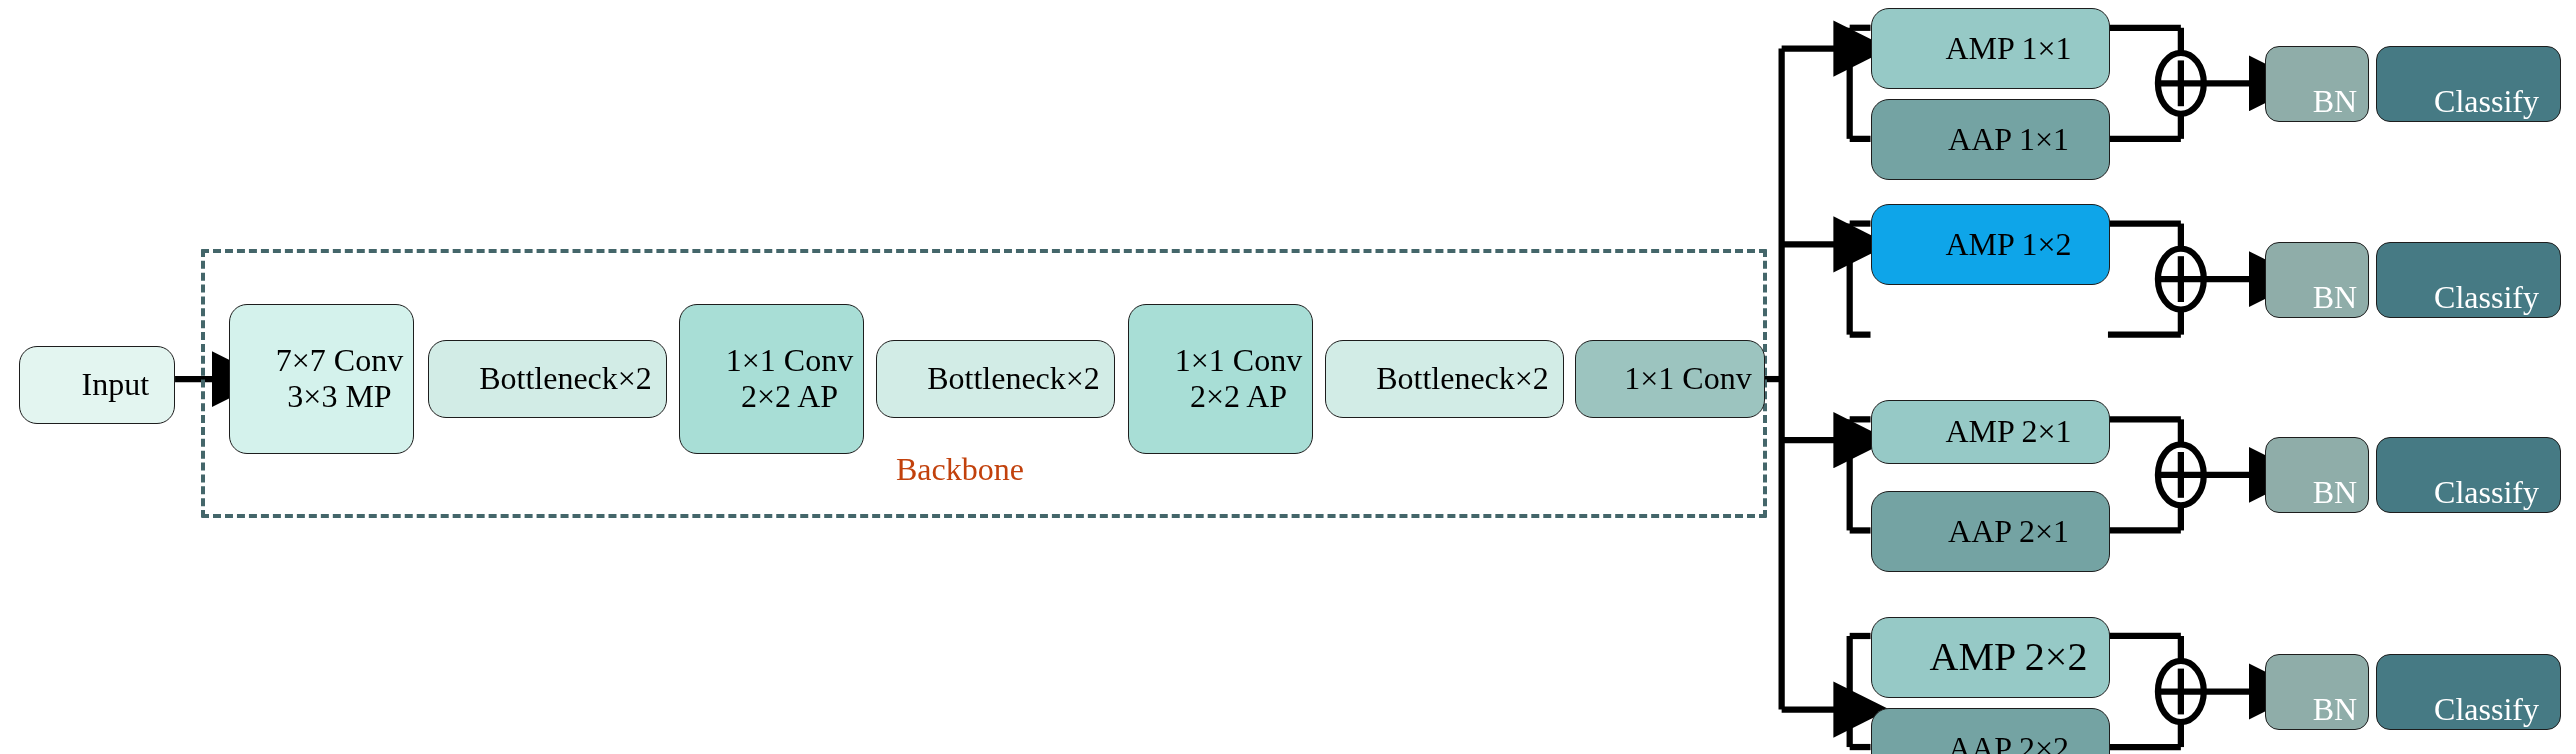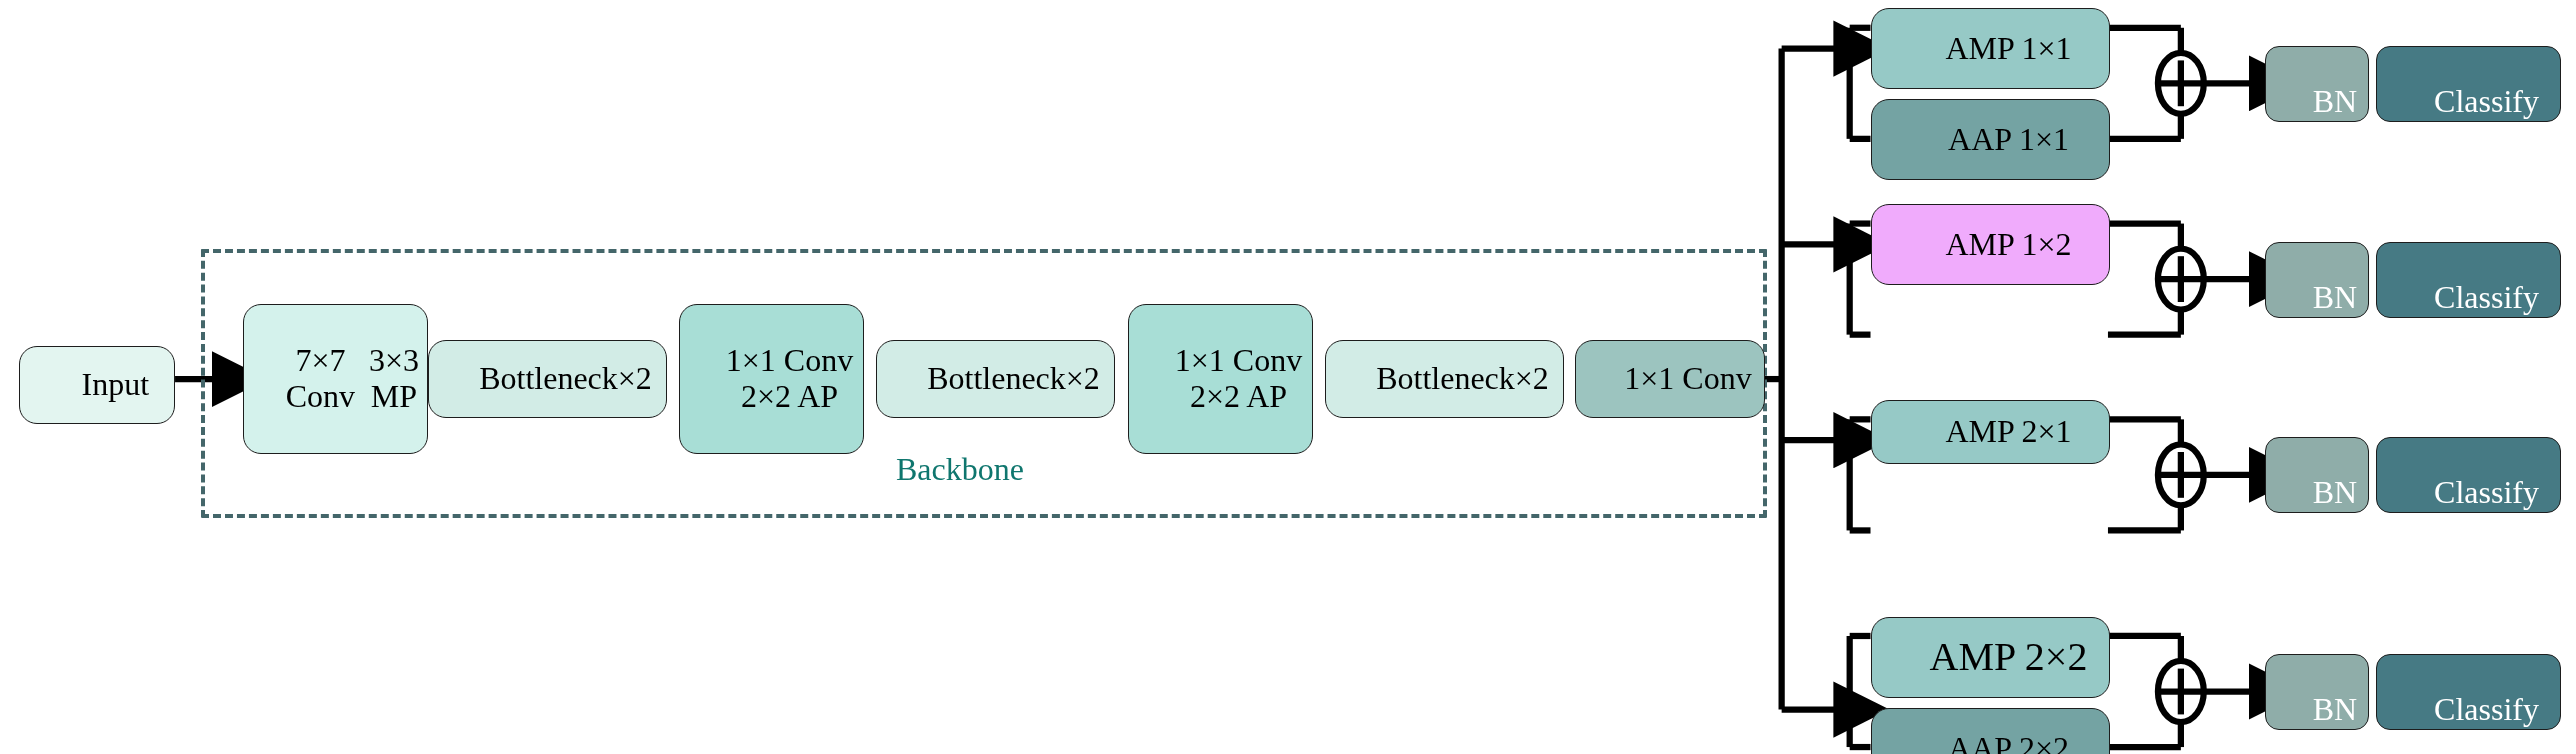--- a/index.html
+++ b/index.html
@@ -5,21 +5,21 @@
   html,body{margin:0;padding:0;background:#ffffff;}
   body{font-family:"Liberation Serif","DejaVu Serif",serif;}
   #stage{position:relative;width:2576px;height:754px;background:#ffffff;overflow:hidden;}
   #wires{position:absolute;left:0;top:0;width:2576px;height:754px;}
   .node{position:absolute;box-sizing:border-box;display:flex;align-items:center;
         justify-content:center;text-align:center;border:1.4px solid #1d1d1d;
         border-radius:18px;color:#000000;line-height:1.12;z-index:3;padding-left:36px;}
   .node span{display:block;}
   .dashbox{position:absolute;box-sizing:border-box;border:4.9px dashed #44666a;
            background:transparent;z-index:1;border-radius:1.4px;}
-  .plain-label{position:absolute;z-index:4;color:#0f766e;text-align:right;}
+  .plain-label{position:absolute;z-index:4;color:#c2410c;text-align:right;}
   .white-text{color:#ffffff;margin-top:36px;}
 </style>
 </head>
 <body>
 
 <div id="stage">
 
   <svg id="wires" viewBox="0 0 3710 1086" xmlns="http://www.w3.org/2000/svg">
     <defs>
       <marker id="ah" markerWidth="9" markerHeight="9" refX="1.5" refY="4.5" orient="auto" markerUnits="strokeWidth">
@@ -93,21 +93,21 @@
     </g>
   </svg>
 
   <div class="dashbox" style="left:201px;top:249px;width:1566px;height:269px;"></div>
   <div class="plain-label" style="left:896px;top:451px;font-size:32px;">Backbone</div>
 
   <div class="node" style="left:19.4px;top:340px;width:156px;height:78px;background:#e3f5f0;font-size:32px;margin-top:6px;">
     <span>Input</span>
   </div>
 
-  <div class="node" style="left:243px;top:304px;width:185px;height:150px;background:#d4f2ec;font-size:32px;flex-direction:row;align-items:center;">
+  <div class="node" style="left:229px;top:304px;width:185px;height:150px;background:#d4f2ec;font-size:32px;flex-direction:column;align-items:center;">
     <span>7×7 Conv</span>
     <span>3×3 MP</span>
   </div>
 
   <div class="node" style="left:428px;top:340px;width:239px;height:78px;background:#d2ece6;font-size:32px;">
     <span>Bottleneck×2</span>
   </div>
 
   <div class="node" style="left:679px;top:304px;width:185px;height:150px;background:#a8ded6;font-size:32px;flex-direction:column;">
     <span>1×1 Conv</span>
@@ -137,32 +137,35 @@
   <div class="node" style="left:1871px;top:99px;width:239px;height:81px;background:#74a3a3;font-size:32px;">
     <span>AAP 1×1</span>
   </div>
   <div class="node" style="left:2265px;top:46px;width:104px;height:76px;background:#8fada9;font-size:32px;border-radius:14px;">
     <span class="white-text">BN</span>
   </div>
   <div class="node" style="left:2376px;top:46px;width:185px;height:76px;background:#467a84;font-size:32px;border-radius:14px;">
     <span class="white-text">Classify</span>
   </div>
 
-  <div class="node" style="left:1871px;top:204px;width:239px;height:81px;background:#f0abfc;font-size:32px;">
+  <div class="node" style="left:1871px;top:204px;width:239px;height:81px;background:#0ea5e9;font-size:32px;">
     <span>AMP 1×2</span>
   </div>
   <div class="node" style="left:2265px;top:242px;width:104px;height:76px;background:#8fada9;font-size:32px;border-radius:14px;">
     <span class="white-text">BN</span>
   </div>
   <div class="node" style="left:2376px;top:242px;width:185px;height:76px;background:#467a84;font-size:32px;border-radius:14px;">
     <span class="white-text">Classify</span>
   </div>
 
   <div class="node" style="left:1871px;top:400px;width:239px;height:64px;background:#96c9c6;font-size:32px;">
     <span>AMP 2×1</span>
+  </div>
+  <div class="node" style="left:1871px;top:491px;width:239px;height:81px;background:#74a3a3;font-size:32px;">
+    <span>AAP 2×1</span>
   </div>
   <div class="node" style="left:2265px;top:437px;width:104px;height:76px;background:#8fada9;font-size:32px;border-radius:14px;">
     <span class="white-text">BN</span>
   </div>
   <div class="node" style="left:2376px;top:437px;width:185px;height:76px;background:#467a84;font-size:32px;border-radius:14px;">
     <span class="white-text">Classify</span>
   </div>
 
   <div class="node" style="left:1871px;top:617px;width:239px;height:81px;background:#96c9c6;font-size:40px;">
     <span>AMP 2×2</span>

